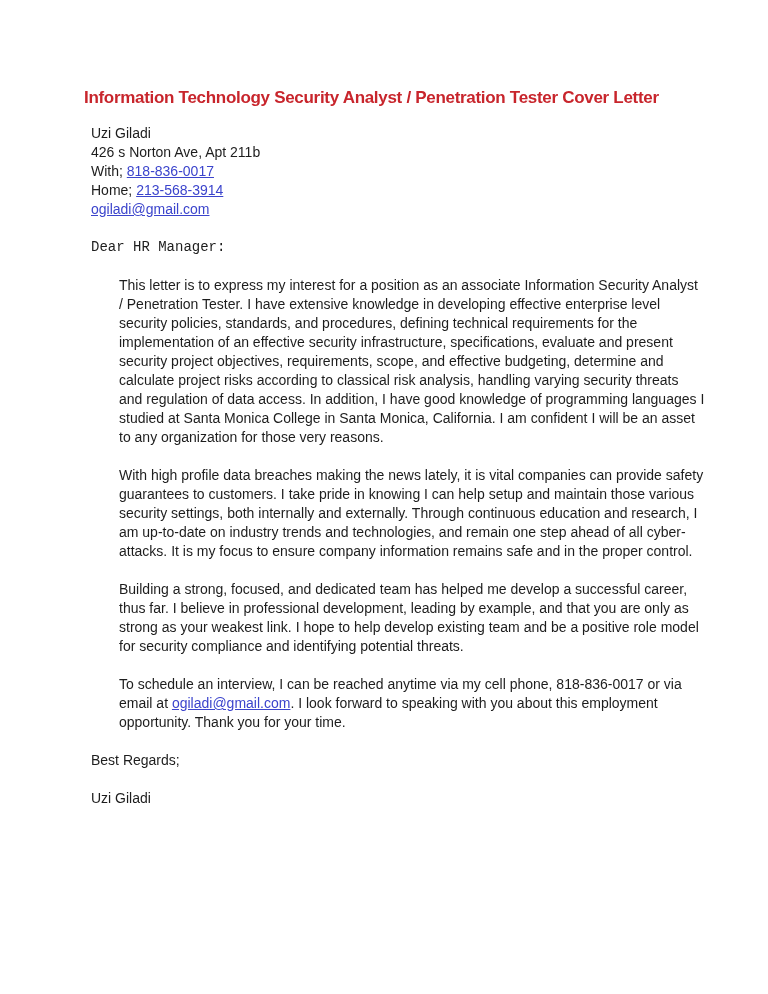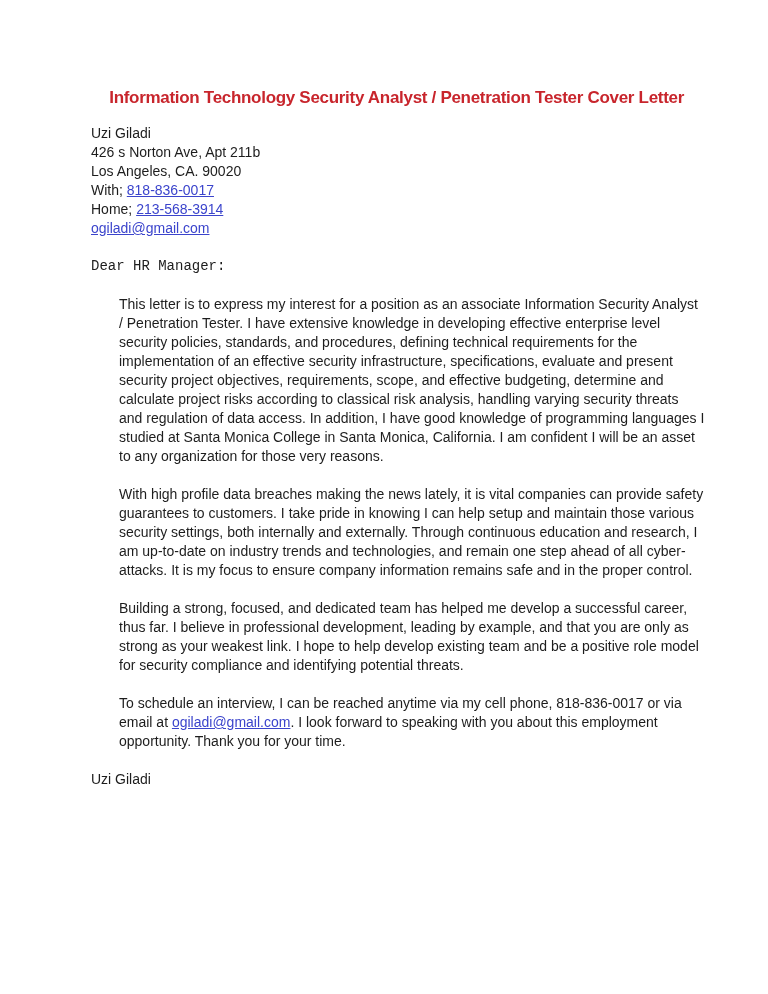--- a/index.html
+++ b/index.html
@@ -18,21 +18,21 @@
     position: relative;
     width: 768px;
     height: 994px;
     background: var(--page-bg);
     padding: 86px 91px 0 91px;
     overflow: hidden;
   }
   .title {
     width: 600px;
     margin: 0 0 14px -7px;
-    text-align: right;
+    text-align: left;
     color: var(--title-red);
     font-size: 17px;
     line-height: 24px;
     font-weight: bold;
     letter-spacing: -0.3px;
   }
   .body-text {
     font-size: 14px;
     line-height: 19px;
     color: var(--text-black);
@@ -51,32 +51,32 @@
 </head>
 <body>
 
 <div class="page">
 
   <h1 class="title">Information Technology Security Analyst / Penetration Tester Cover Letter</h1>
 
   <div class="contact body-text">
     <div class="contact-line">Uzi Giladi</div>
     <div class="contact-line">426 s Norton Ave, Apt 211b</div>
-    <div class="contact-line">Los Angeles, CA. 90020</div>
     <div class="contact-line"><span>With; </span><a class="doc-link">818-836-0017</a></div>
     <div class="contact-line"><span>Home; </span><a class="doc-link">213-568-3914</a></div>
     <div class="contact-line"><a class="doc-link">ogiladi@gmail.com</a></div>
   </div>
 
   <div class="salutation body-text">Dear HR Manager:</div>
 
   <p class="para body-text">This letter is to express my interest for a position as an associate Information Security Analyst / Penetration Tester. I have extensive knowledge in developing effective enterprise level security policies, standards, and procedures, defining technical requirements for the implementation of an effective security infrastructure, specifications, evaluate and present security project objectives, requirements, scope, and effective budgeting, determine and calculate project risks according to classical risk analysis, handling varying security threats and regulation of data access. In addition, I have good knowledge of programming languages I studied at Santa Monica College in Santa Monica, California. I am confident I will be an asset to any organization for those very reasons.</p>
 
   <p class="para body-text">With high profile data breaches making the news lately, it is vital companies can provide safety guarantees to customers. I take pride in knowing I can help setup and maintain those various security settings, both internally and externally. Through continuous education and research, I am up-to-date on industry trends and technologies, and remain one step ahead of all cyber-attacks. It is my focus to ensure company information remains safe and in the proper control.</p>
 
   <p class="para body-text">Building a strong, focused, and dedicated team has helped me develop a successful career, thus far. I believe in professional development, leading by example, and that you are only as strong as your weakest link. I hope to help develop existing team and be a positive role model for security compliance and identifying potential threats.</p>
 
   <p class="para body-text"><span>To schedule an interview, I can be reached anytime via my cell phone, 818-836-0017 or via email at </span><a class="doc-link">ogiladi@gmail.com</a><span>. I look forward to speaking with you about this employment opportunity. Thank you for your time.</span></p>
 
+  <div class="closing body-text">Best Regards;</div>
 
   <div class="body-text">Uzi Giladi</div>
 
 </div>
 
 </body></html>

